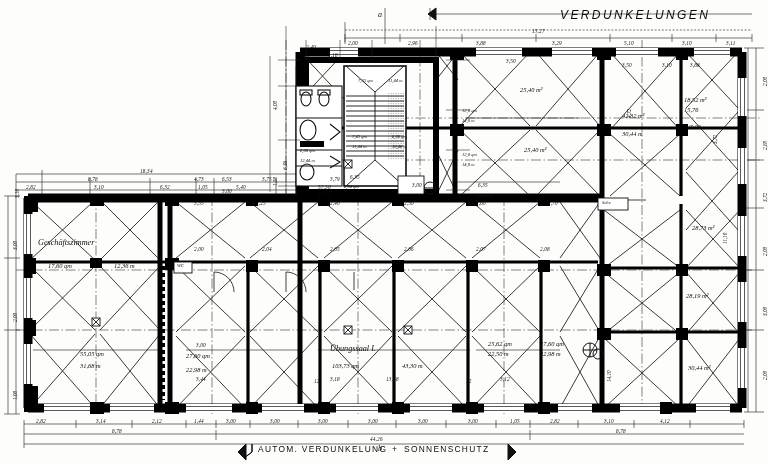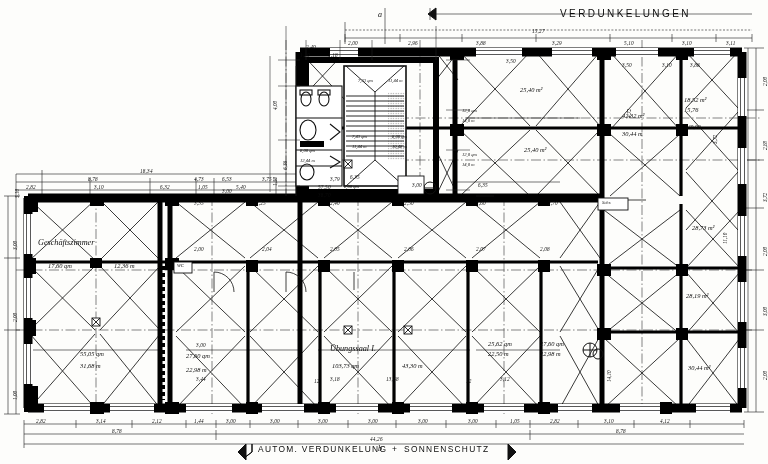--- a/index.html
+++ b/index.html
@@ -11,21 +11,21 @@
   #plan{position:relative;width:768px;height:464px;background:#fdfdfb;}
   #plan svg{position:absolute;left:0;top:0;}
 
   
   .txt{position:absolute;white-space:nowrap;color:#0c0c0c;}
   .dim{font-size:5.2px;letter-spacing:.2px;font-family:"Liberation Serif",serif;font-style:italic;}
   .dim-v{font-size:5.2px;font-family:"Liberation Serif",serif;font-style:italic;
          transform-origin:0 0;transform:rotate(-90deg);}
   .area{font-size:6.4px;font-family:"Liberation Serif",serif;font-style:italic;}
   .room{font-size:8.2px;font-family:"Liberation Serif",serif;font-style:italic;}
-  .title-top{font-size:10px;letter-spacing:2.4px;font-family:"Liberation Sans",sans-serif;}
+  .title-top{font-size:12px;letter-spacing:2.4px;font-family:"Liberation Sans",sans-serif;font-style:italic;}
   .title-bot{font-size:8.4px;letter-spacing:1.3px;font-family:"Liberation Sans",sans-serif;}
   .tiny{font-size:4.6px;font-family:"Liberation Serif",serif;font-style:italic;}
   .marka{font-size:8px;font-family:"Liberation Serif",serif;font-style:italic;}
 </style>
 </head>
 <body>
 
 <div id="plan">
 
   <svg width="768" height="464" viewBox="0 0 768 464">

